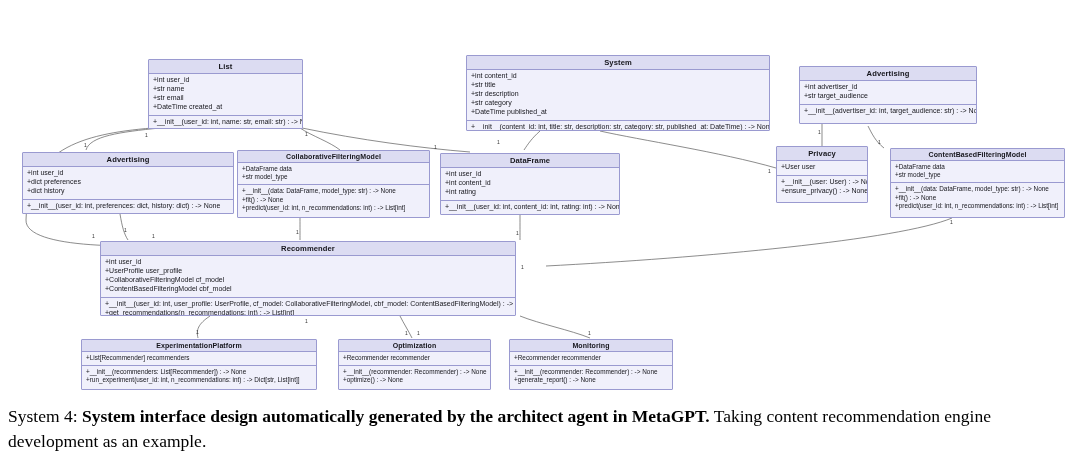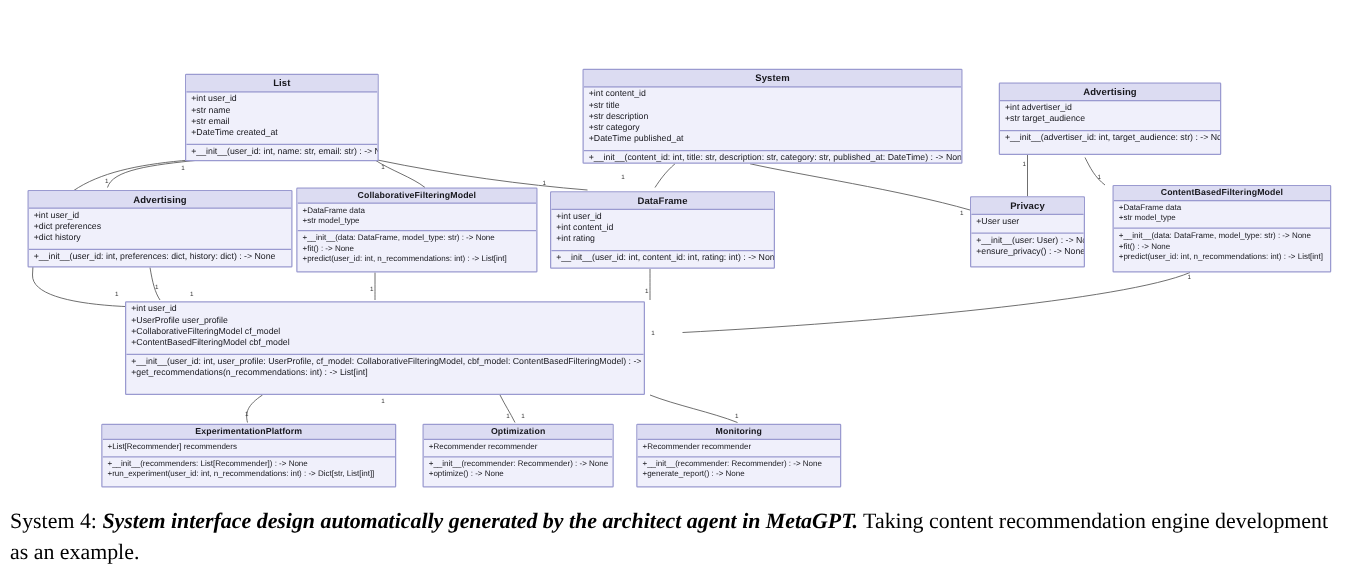--- a/index.html
+++ b/index.html
@@ -70,21 +70,21 @@
   #caption {
     position: absolute;
     left: 8px;
     top: 404px;
     width: 1064px;
     font-family: "Liberation Serif", serif;
     font-size: 17.5px;
     line-height: 1.45;
     color: #000000;
   }
-  #caption .cap-bold { font-weight: bold; font-style: italic; }
+  #caption .cap-bold { font-weight: bold; }
 </style>
 </head>
 <body>
 
 <div id="figure-canvas">
 
   <svg id="connector-layer" viewBox="0 0 1080 400" xmlns="http://www.w3.org/2000/svg">
     <g fill="none" stroke="#5a5a5a" stroke-width="0.7">
 
       <path d="M 160,128 C 120,132 90,136 86,150"></path>
@@ -187,21 +187,21 @@
     <div class="uml-section uml-attrs">
       <div class="uml-row">+int user_id</div>
       <div class="uml-row">+int content_id</div>
       <div class="uml-row">+int rating</div>
     </div>
     <div class="uml-section">
       <div class="uml-row">+__init__(user_id: int, content_id: int, rating: int) : -&gt; None</div>
     </div>
   </div>
 
-  <div class="uml-class fs-8" style="left:776px; top:157px; width:92px; height:57px;">
+  <div class="uml-class fs-8" style="left:776px; top:146px; width:92px; height:57px;">
     <div class="uml-title">Privacy</div>
     <div class="uml-section uml-attrs">
       <div class="uml-row">+User user</div>
     </div>
     <div class="uml-section">
       <div class="uml-row">+__init__(user: User) : -&gt; None</div>
       <div class="uml-row">+ensure_privacy() : -&gt; None</div>
     </div>
   </div>
 
@@ -212,20 +212,21 @@
       <div class="uml-row">+str model_type</div>
     </div>
     <div class="uml-section">
       <div class="uml-row">+__init__(data: DataFrame, model_type: str) : -&gt; None</div>
       <div class="uml-row">+fit() : -&gt; None</div>
       <div class="uml-row">+predict(user_id: int, n_recommendations: int) : -&gt; List[int]</div>
     </div>
   </div>
 
   <div class="uml-class fs-8" style="left:100px; top:241px; width:416px; height:75px;">
+    <div class="uml-title">Recommender</div>
     <div class="uml-section uml-attrs">
       <div class="uml-row">+int user_id</div>
       <div class="uml-row">+UserProfile user_profile</div>
       <div class="uml-row">+CollaborativeFilteringModel cf_model</div>
       <div class="uml-row">+ContentBasedFilteringModel cbf_model</div>
     </div>
     <div class="uml-section">
       <div class="uml-row">+__init__(user_id: int, user_profile: UserProfile, cf_model: CollaborativeFilteringModel, cbf_model: ContentBasedFilteringModel) : -&gt; None</div>
       <div class="uml-row">+get_recommendations(n_recommendations: int) : -&gt; List[int]</div>
     </div>

